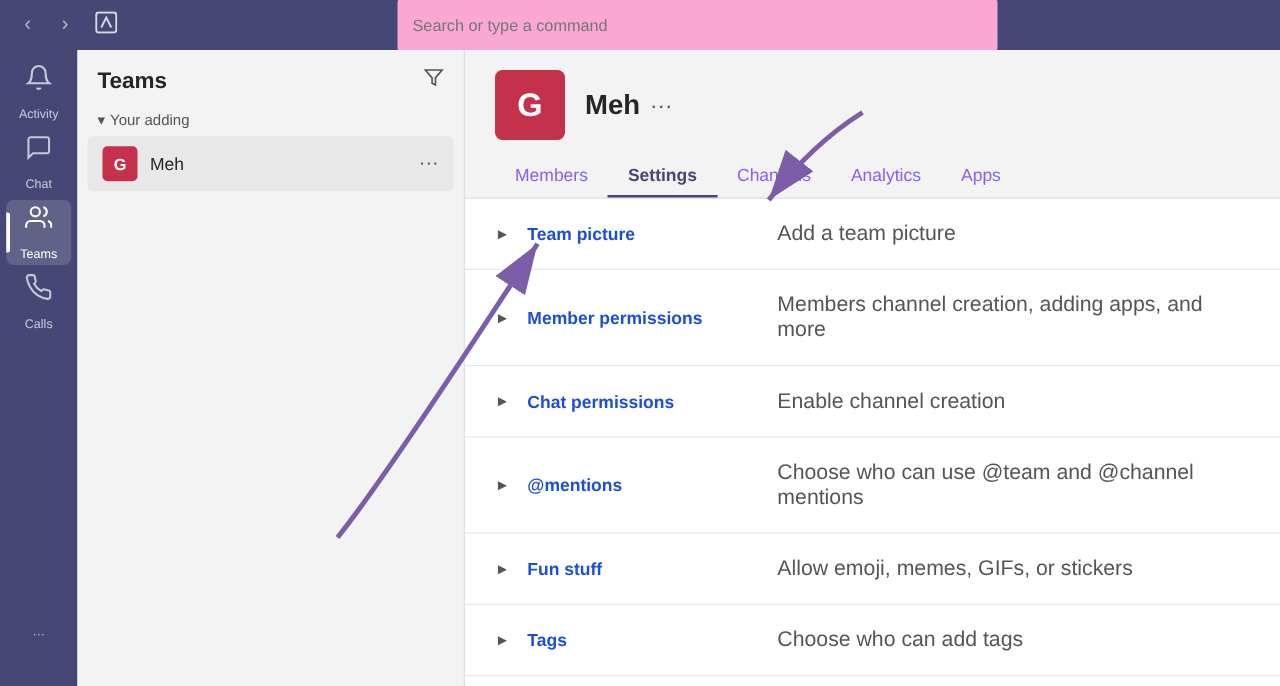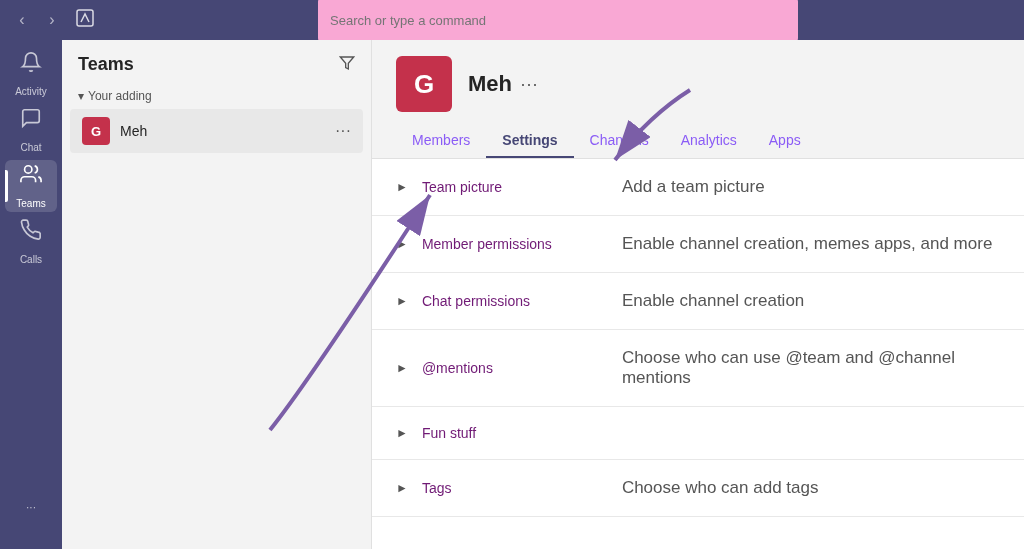--- a/index.html
+++ b/index.html
@@ -250,22 +250,22 @@
       cursor: pointer;
     }
     .chevron-icon {
       color: #555;
       font-size: 12px;
       margin-right: 14px;
       flex-shrink: 0;
     }
     .settings-label {
       font-size: 14px;
-      font-weight: 400;
-      color: #701a75;
+      font-weight: 700;
+      color: #1d4ed8;
       min-width: 200px;
     }
     .settings-desc {
       font-size: 17px;
       color: #555;
     }
 
     
     .arrows-overlay {
       position: absolute;
@@ -372,35 +372,36 @@
 
     <div class="settings-content">
       <div class="settings-row">
         <span class="chevron-icon">►</span>
         <span class="settings-label">Team picture</span>
         <span class="settings-desc">Add a team picture</span>
       </div>
       <div class="settings-row">
         <span class="chevron-icon">►</span>
         <span class="settings-label">Member permissions</span>
-        <span class="settings-desc">Enable channel creation, memes apps, and more</span>
+        <span class="settings-desc">Members channel creation, adding apps, and more</span>
       </div>
       <div class="settings-row">
         <span class="chevron-icon">►</span>
         <span class="settings-label">Chat permissions</span>
         <span class="settings-desc">Enable channel creation</span>
       </div>
       <div class="settings-row">
         <span class="chevron-icon">►</span>
         <span class="settings-label">@mentions</span>
         <span class="settings-desc">Choose who can use @team and @channel mentions</span>
       </div>
       <div class="settings-row">
         <span class="chevron-icon">►</span>
         <span class="settings-label">Fun stuff</span>
+        <span class="settings-desc">Allow emoji, memes, GIFs, or stickers</span>
       </div>
       <div class="settings-row">
         <span class="chevron-icon">►</span>
         <span class="settings-label">Tags</span>
         <span class="settings-desc">Choose who can add tags</span>
       </div>
     </div>
   </div>
 </div>
 

